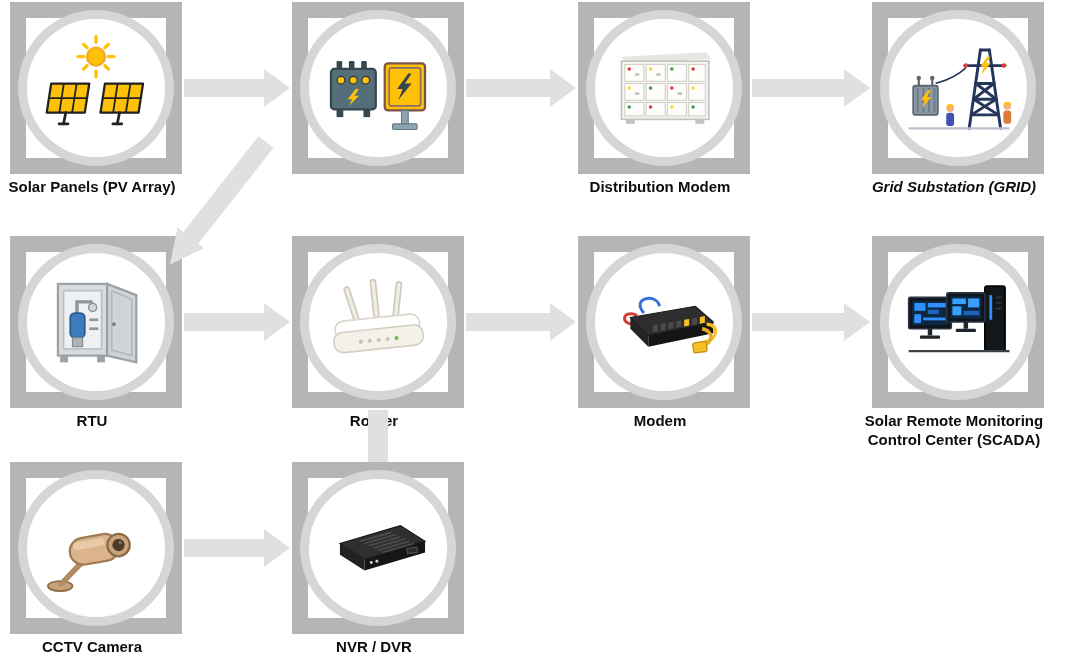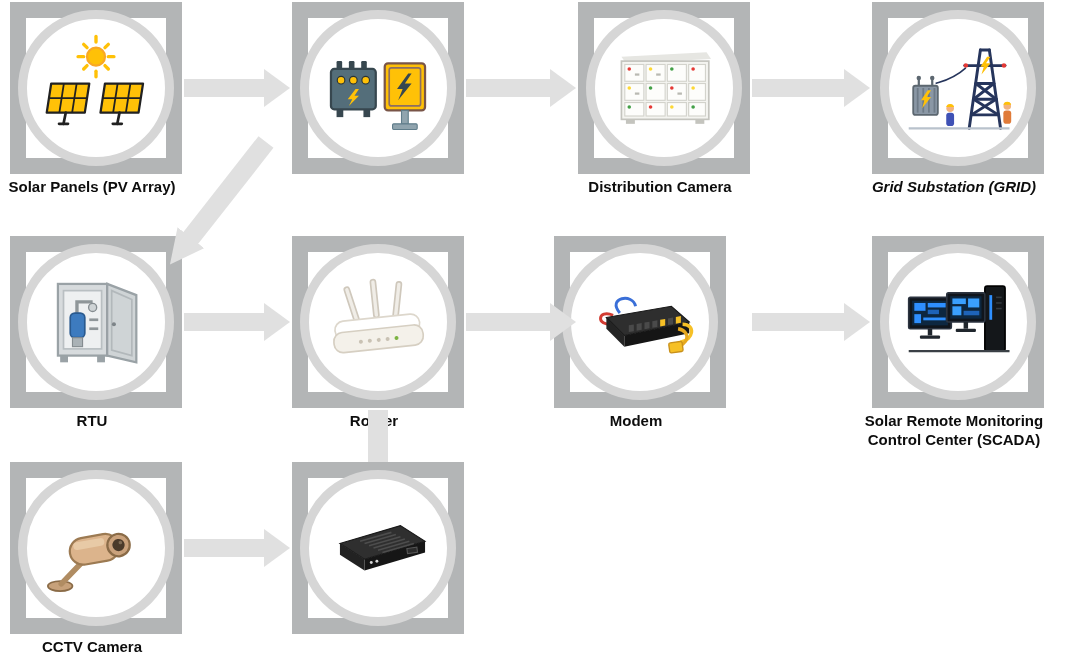--- a/index.html
+++ b/index.html
@@ -145,21 +145,21 @@
             <line x1="43" y1="38" x2="47" y2="38"></line>
             <line x1="62" y1="55" x2="66" y2="55"></line>
             <line x1="24" y1="55" x2="28" y2="55"></line>
           </g>
         <g fill="#c4c4be">
             <rect x="16" y="78" width="8" height="4"></rect>
             <rect x="78" y="78" width="8" height="4"></rect>
           </g>
       </svg>
     </div>
-    <div class="label">Distribution Camera</div>
+    <div class="label">Distribution Modem</div>
   </div>
 
   <div class="node" style="left:872px; top:2px;font-style:italic;">
     <div class="frame"></div>
     <div class="circle">
       <svg viewBox="0 0 100 100">
         <g stroke="#26355c" stroke-width="2.6" stroke-linecap="round" fill="none">
           <line x1="60" y1="86" x2="70" y2="16"></line>
             <line x1="88" y1="86" x2="78" y2="16"></line>
           <line x1="62" y1="74" x2="86" y2="74"></line>
@@ -250,21 +250,21 @@
             <circle cx="50" cy="66" r="1.8"></circle>
               <circle cx="58" cy="66" r="1.8"></circle>
           </g>
           <circle cx="66" cy="66" r="1.8" fill="#7cb342"></circle>
         </g>
       </svg>
     </div>
     <div class="label">Router</div>
   </div>
 
-  <div class="node" style="left:554px; top:236px;">
+  <div class="node" style="left:578px; top:236px;">
     <div class="frame"></div>
     <div class="circle">
       <svg viewBox="0 0 100 100">
         <path d="M26,44 C12,38 10,54 26,52" stroke="#d23c32" stroke-width="2.6" fill="none"></path>
         <path d="M32,42 C20,28 44,24 46,36" stroke="#3a6fd8" stroke-width="2.6" fill="none"></path>
         <polygon points="20,46 78,36 94,50 36,62" fill="#2e2e2e" stroke="#191919" stroke-width="1"></polygon>
         <polygon points="36,62 94,50 94,60 36,72" fill="#151515"></polygon>
         <polygon points="20,46 36,62 36,72 20,56" fill="#242424"></polygon>
         <g fill="#4a4a4a">
           <rect x="40" y="60" width="4.5" height="6" transform="skewY(-10)"></rect>
@@ -359,20 +359,21 @@
           <line x1="50" y1="52" x2="78" y2="44"></line>
           <line x1="54" y1="54" x2="82" y2="46"></line>
         </g>
         <g fill="#d8d8d8">
             <circle cx="44" cy="63" r="1.3"></circle>
             <circle cx="49" cy="61.8" r="1.3"></circle>
           </g>
         <rect x="76" y="50" width="9" height="4.5" fill="#2b2b2b" stroke="#555555" stroke-width="1" transform="rotate(-8 80 52)"></rect>
       </svg>
     </div>
+    <div class="label">NVR / DVR</div>
   </div>
 
   <div class="arrow-h" style="left:184px; top:69px; width:106px;">
       <div class="bar"></div>
       <div class="head"></div>
     </div>
   <div class="arrow-h" style="left:466px; top:69px; width:110px;">
       <div class="bar"></div>
       <div class="head"></div>
     </div>

